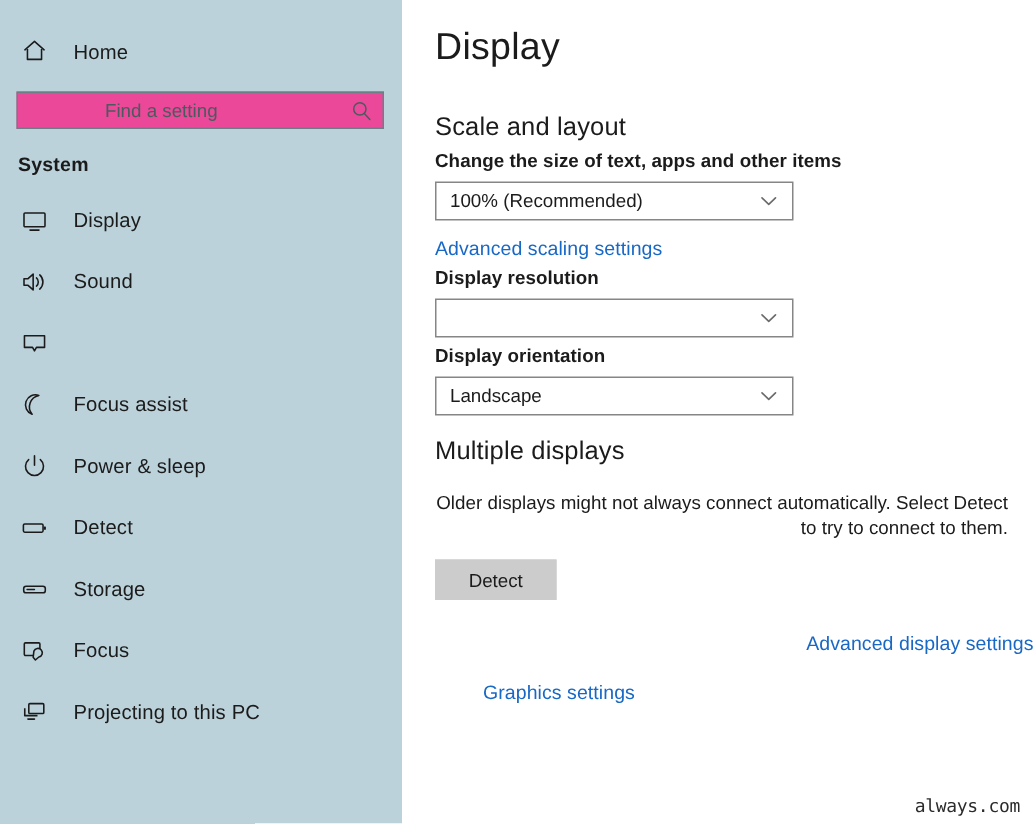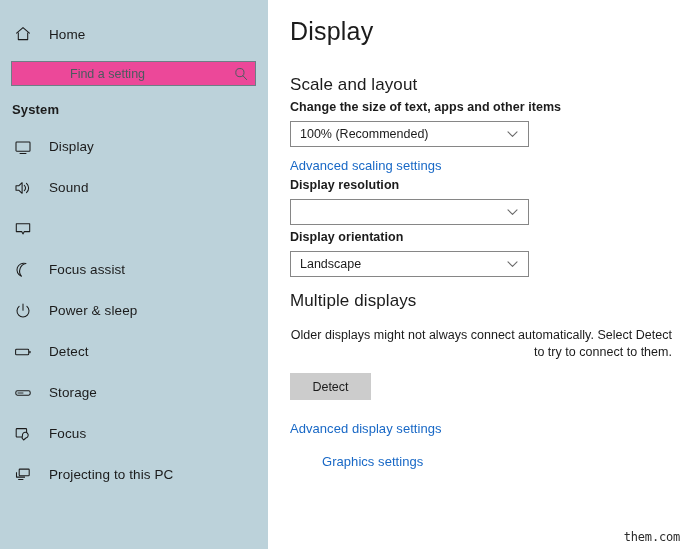--- a/index.html
+++ b/index.html
@@ -387,21 +387,21 @@
         </svg>
       </span>
     </div>
 
     <h2 class="section-head" style="margin-top:14px;">Multiple displays</h2>
 
     <div class="body-text" style="margin-top:16px;text-align:right;">Older displays might not always connect automatically. Select Detect to try to connect to them.</div>
 
     <button class="btn">Detect</button>
 
-    <a class="link" style="margin-top:21px;" href="#">Advanced display settings</a>
+    <a class="link" style="margin-top:21px;text-align:right;" href="#">Advanced display settings</a>
 
     <a class="link" style="margin-top:18px;margin-left:32px;" href="#">Graphics settings</a>
 
-    <div class="watermark">them.com</div>
+    <div class="watermark">always.com</div>
 
   </div>
 
 </div>
 
 </body></html>

